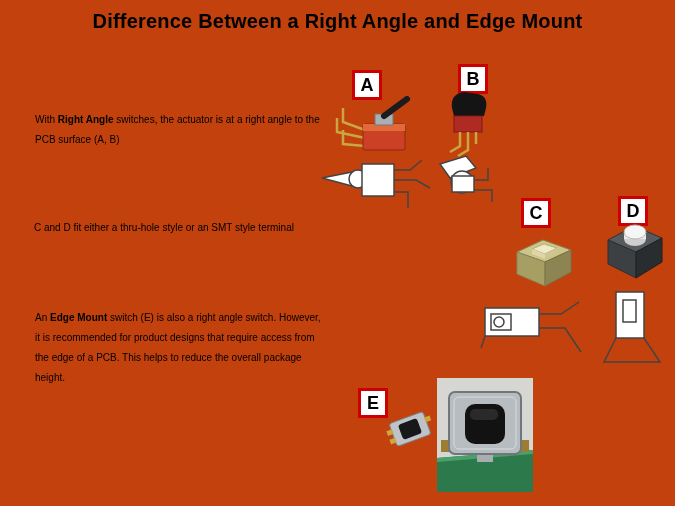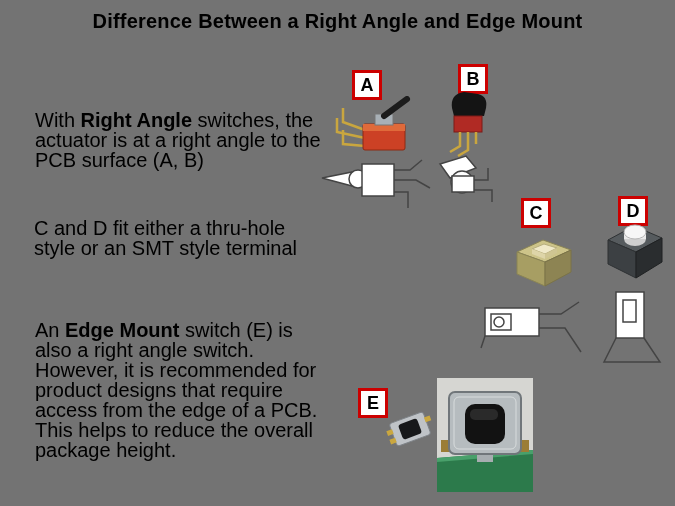--- a/index.html
+++ b/index.html
@@ -1,23 +1,23 @@
 <!DOCTYPE html>
 <html><head>
 <meta charset="utf-8">
 <style>
   html,body{margin:0;padding:0;background:#fff;color:#000;
     font-family:"Liberation Sans", sans-serif;}
-  .stage{position:relative;width:675px;height:506px;background:#737373;overflow:hidden;}
+  .stage{position:relative;width:675px;height:506px;background:#c2410c;overflow:hidden;}
   .title{position:absolute;top:10px;left:0;width:100%;text-align:center;
     font-size:20px;font-weight:bold;letter-spacing:.2px;}
-  .para{position:absolute;font-size:20px;line-height:20px;margin:0;}
+  .para{position:absolute;font-size:10px;line-height:20px;margin:0;}
   .p1{left:35px;top:110px;width:302px;}
   .p2{left:34px;top:218px;width:292px;}
-  .p3{left:35px;top:320px;width:290px;}
+  .p3{left:35px;top:308px;width:290px;}
   .label{position:absolute;border:3px solid #cc0000;background:#fff;
     width:24px;height:24px;display:flex;align-items:center;justify-content:center;
     font-weight:bold;font-size:18px;line-height:1;}
   .label-a{left:352px;top:70px;}
   .label-b{left:458px;top:64px;}
   .label-c{left:521px;top:198px;}
   .label-d{left:618px;top:196px;}
   .label-e{left:358px;top:388px;}
   .img{position:absolute;}
   .img-a{left:325px;top:96px;}

